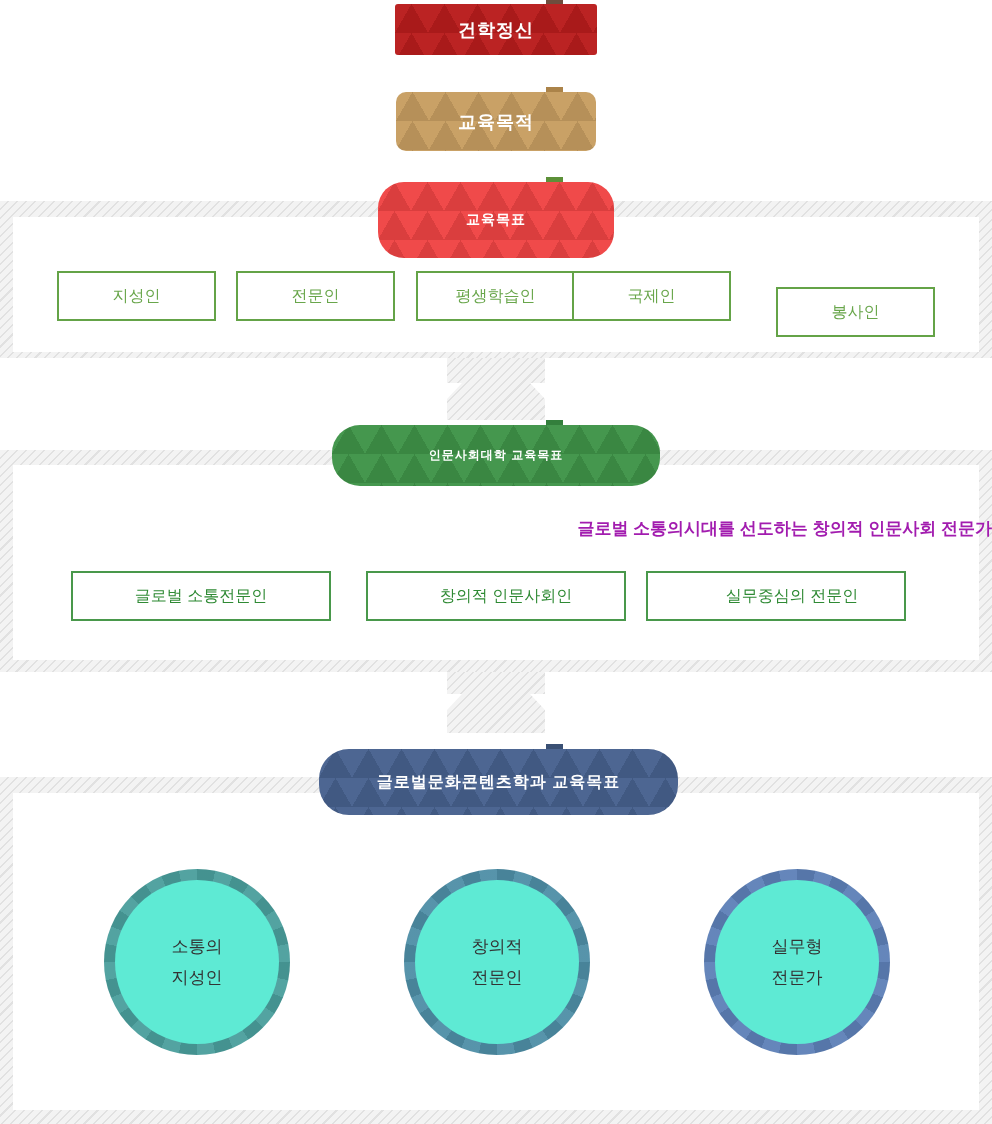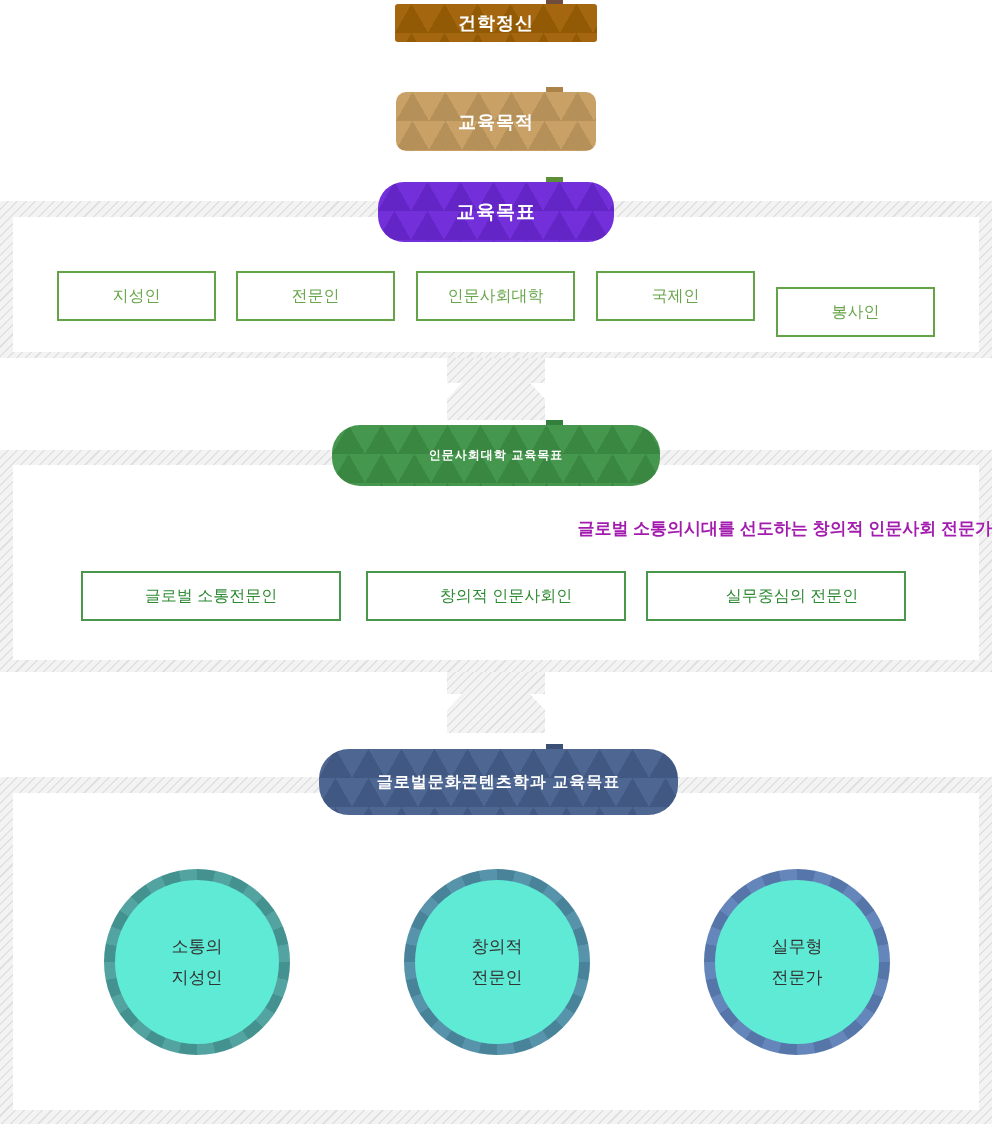--- a/index.html
+++ b/index.html
@@ -26,23 +26,23 @@
   .chevron { position:absolute; width:30px; height:16px; background:#ffffff;
              clip-path:polygon(0 0,100% 0,50% 100%); z-index:1; }
 
   
   .hbox { position:absolute; display:flex; align-items:center; justify-content:center;
           color:#ffffff; font-weight:bold; letter-spacing:1px; z-index:3; }
   .hbox::after { content:""; position:absolute; inset:0; border-radius:inherit;
     background:conic-gradient(from 150deg at 50% 0%, rgba(0,0,0,0.085) 0 60deg, rgba(255,255,255,0.03) 0);
     background-size:33px 29px; pointer-events:none; }
   .hbox span { position:relative; z-index:1; }
-  .h-founding  { left:395px; top:4px;   width:202px; height:38px; background:#a16207; border-radius:3px;  font-size:18px; }
+  .h-founding  { left:395px; top:4px;   width:202px; height:51px; background:#b91c1c; border-radius:3px;  font-size:18px; }
   .h-purpose   { left:396px; top:92px;  width:200px; height:59px; background:#c79e61; border-radius:10px; font-size:18px; }
-  .h-goals     { left:378px; top:182px; width:236px; height:60px; background:#6d28d9; border-radius:26px; font-size:19px; }
+  .h-goals     { left:378px; top:182px; width:236px; height:76px; background:#ef4444; border-radius:26px; font-size:14px; }
   .h-college   { left:332px; top:425px; width:328px; height:61px; background:#3f9448; border-radius:28px; font-size:12px; }
   .h-dept      { left:319px; top:749px; width:359px; height:66px; background:#47618e; border-radius:30px; font-size:16px; }
 
   
   .fold { position:absolute; left:546px; width:17px; height:7px; z-index:2; }
   .fold-1 { top:0;     height:5px; background:#6f4d3e; }
   .fold-2 { top:87px;  background:#ab8349; }
   .fold-3 { top:177px; background:#5c9038; }
   .fold-4 { top:420px; background:#337f3c; }
   .fold-5 { top:744px; background:#3a5074; }
@@ -114,33 +114,33 @@
   </div>
 
   <div class="row1">
     <div class="obox" style="left:57px;">
         <span>지성인</span>
       </div>
     <div class="obox" style="left:236px;">
         <span>전문인</span>
       </div>
     <div class="obox" style="left:416px;">
-        <span>인문사회대학</span>
+        <span>평생학습인</span>
       </div>
-    <div class="obox" style="left:596px;">
+    <div class="obox" style="left:572px;">
         <span>국제인</span>
       </div>
     <div class="obox" style="left:776px;margin-top:16px;">
         <span>봉사인</span>
       </div>
   </div>
 
   <div class="subtitle">글로벌 소통의시대를 선도하는 창의적 인문사회 전문가</div>
   <div class="row2">
-    <div class="obox" style="left:81px;">
+    <div class="obox" style="left:71px;">
         <span>글로벌 소통전문인</span>
       </div>
     <div class="obox" style="left:366px;padding-left:20px;">
         <span>창의적 인문사회인</span>
       </div>
     <div class="obox" style="left:646px;padding-left:32px;">
         <span>실무중심의 전문인</span>
       </div>
   </div>
 

